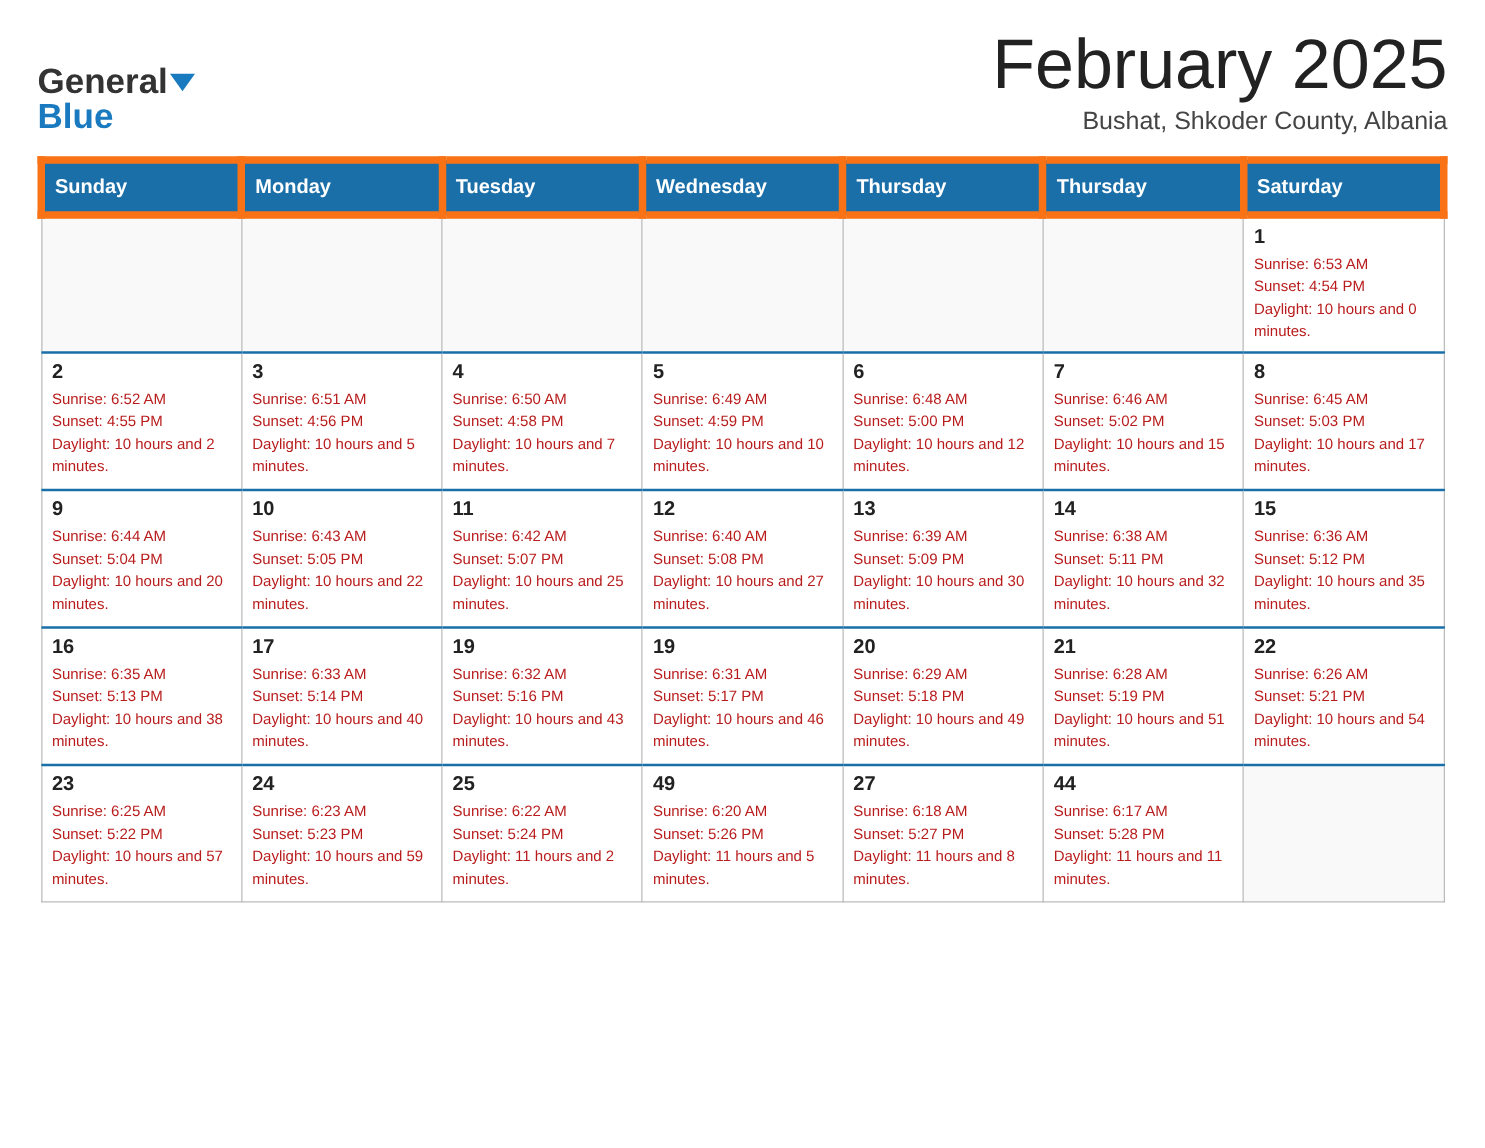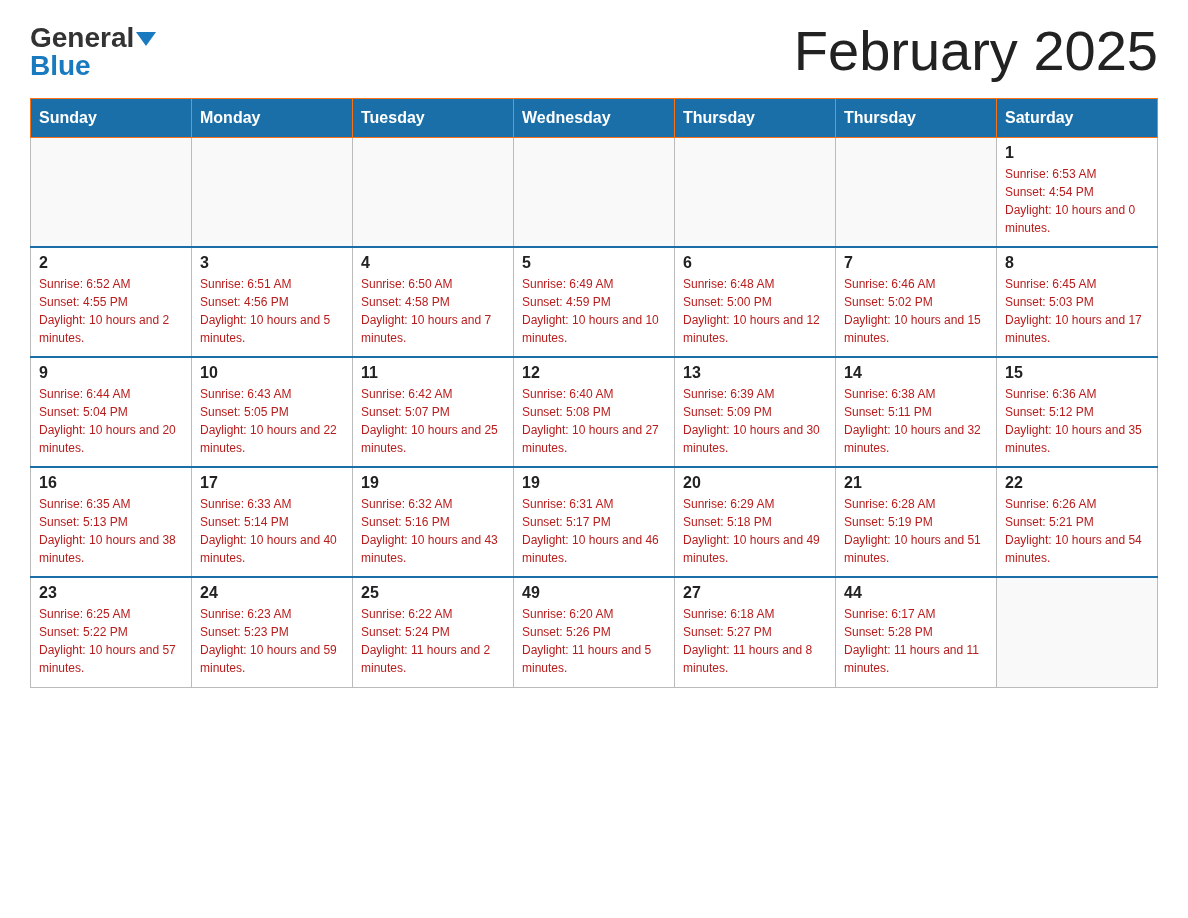--- a/index.html
+++ b/index.html
@@ -63,21 +63,21 @@
       border-collapse: collapse;
       border: 1px solid #bbb;
     }
     .calendar th {
       background: #1a6fa8;
       color: #fff;
       font-size: 16px;
       font-weight: bold;
       padding: 10px 8px;
       text-align: left;
-      border: 1px solid #f97316;
+      border: 6px solid #f97316;
     }
     .calendar td {
       vertical-align: top;
       border: 1px solid #bbb;
       padding: 6px 8px;
       width: calc(100% / 7);
       min-height: 110px;
       height: 110px;
       font-size: 12.5px;
       color: #333;
@@ -107,20 +107,21 @@
 
 <div class="header-area">
   <div class="logo">
     <div class="logo-text-general">
       General<span class="arrow"></span>
     </div>
     <div class="logo-text-blue">Blue</div>
   </div>
   <div class="title-area">
     <div class="month-title">February 2025</div>
+    <div class="subtitle">Bushat, Shkoder County, Albania</div>
   </div>
 </div>
 
 <table class="calendar">
   <thead>
     <tr>
     <th>Sunday</th>
         <th>Monday</th>
         <th>Tuesday</th>
         <th>Wednesday</th>

